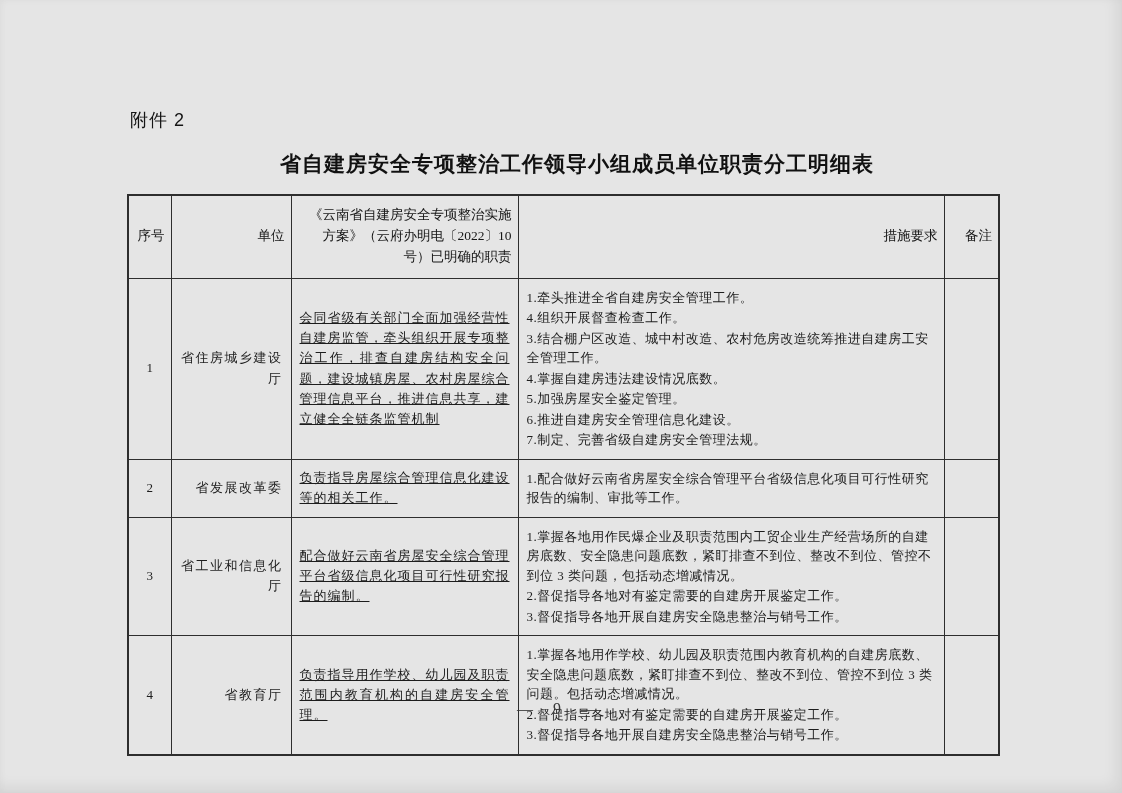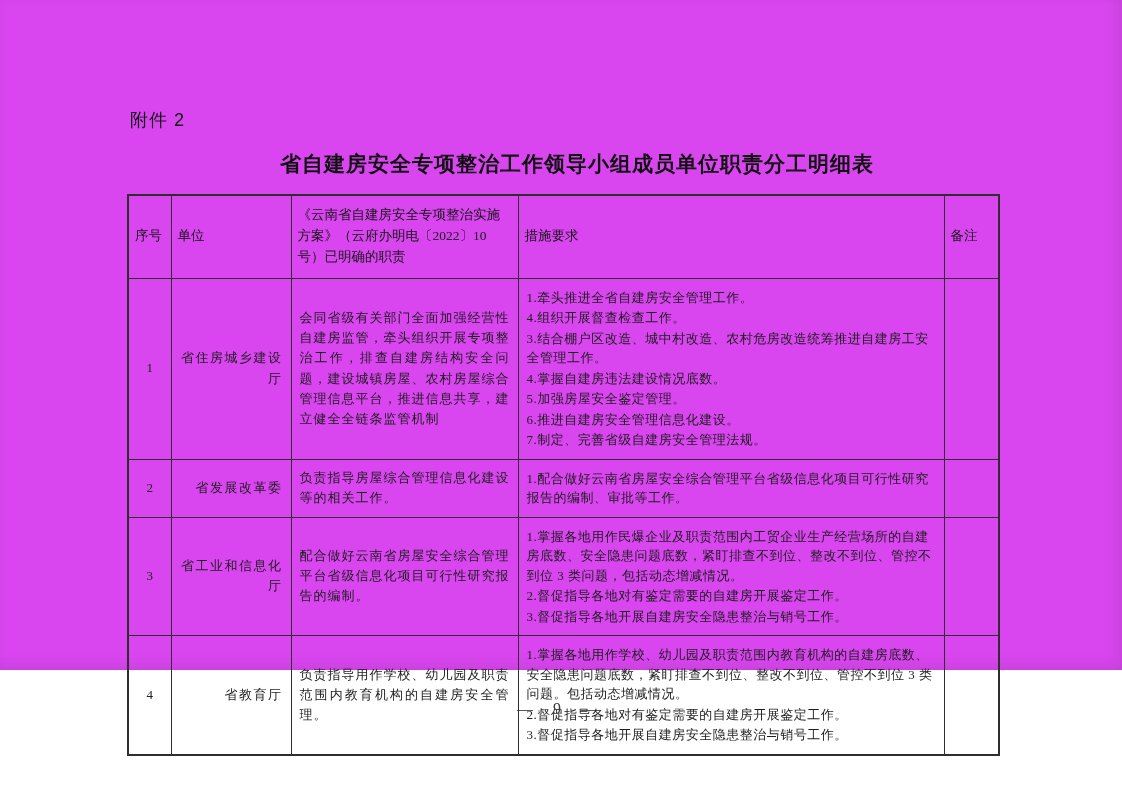--- a/index.html
+++ b/index.html
@@ -8,22 +8,22 @@
     width: 1122px;
     height: 793px;
     background: #ffffff;
     font-family: "Liberation Serif", "DejaVu Serif", serif;
     color: #1c1c1c;
     overflow: hidden;
   }
   .page {
     position: relative;
     width: 1122px;
-    height: 670px;
-    background: #d946ef;
+    height: 793px;
+    background: #e5e5e5;
     box-shadow: inset -6px -6px 14px rgba(0,0,0,0.07), inset 2px 0 6px rgba(0,0,0,0.02);
   }
   .attachment {
     position: absolute;
     left: 130px;
     top: 108px;
     font-size: 18px;
     font-family: "Liberation Sans", "DejaVu Sans", sans-serif;
     color: #151515;
     letter-spacing: 1px;
@@ -51,21 +51,21 @@
   }
   table.main-table, table.main-table th, table.main-table td {
     border: 1px solid #2e2e2e;
   }
   table.main-table {
     border-width: 2px;
   }
   table.main-table th {
     font-weight: normal;
     font-size: 13.5px;
-    text-align: left;
+    text-align: right;
     vertical-align: middle;
     padding: 4px 6px;
     color: #161616;
     line-height: 1.55;
   }
   table.main-table thead tr {
     height: 83px;
   }
   table.main-table td {
     font-size: 13px;
@@ -84,20 +84,21 @@
     text-align: right;
     letter-spacing: 1.5px;
     padding: 3px 4px;
   }
   td.cell-duty {
     text-align: justify;
     text-justify: inter-character;
     line-height: 1.85;
     letter-spacing: 1px;
     padding: 4px 10px;
+    text-decoration: underline;
   }
   td.cell-measures {
     padding: 2px 6px;
   }
   .measure-line {
     line-height: 1.5;
     letter-spacing: 0.5px;
     margin: 1px 0;
   }
   .footer {

